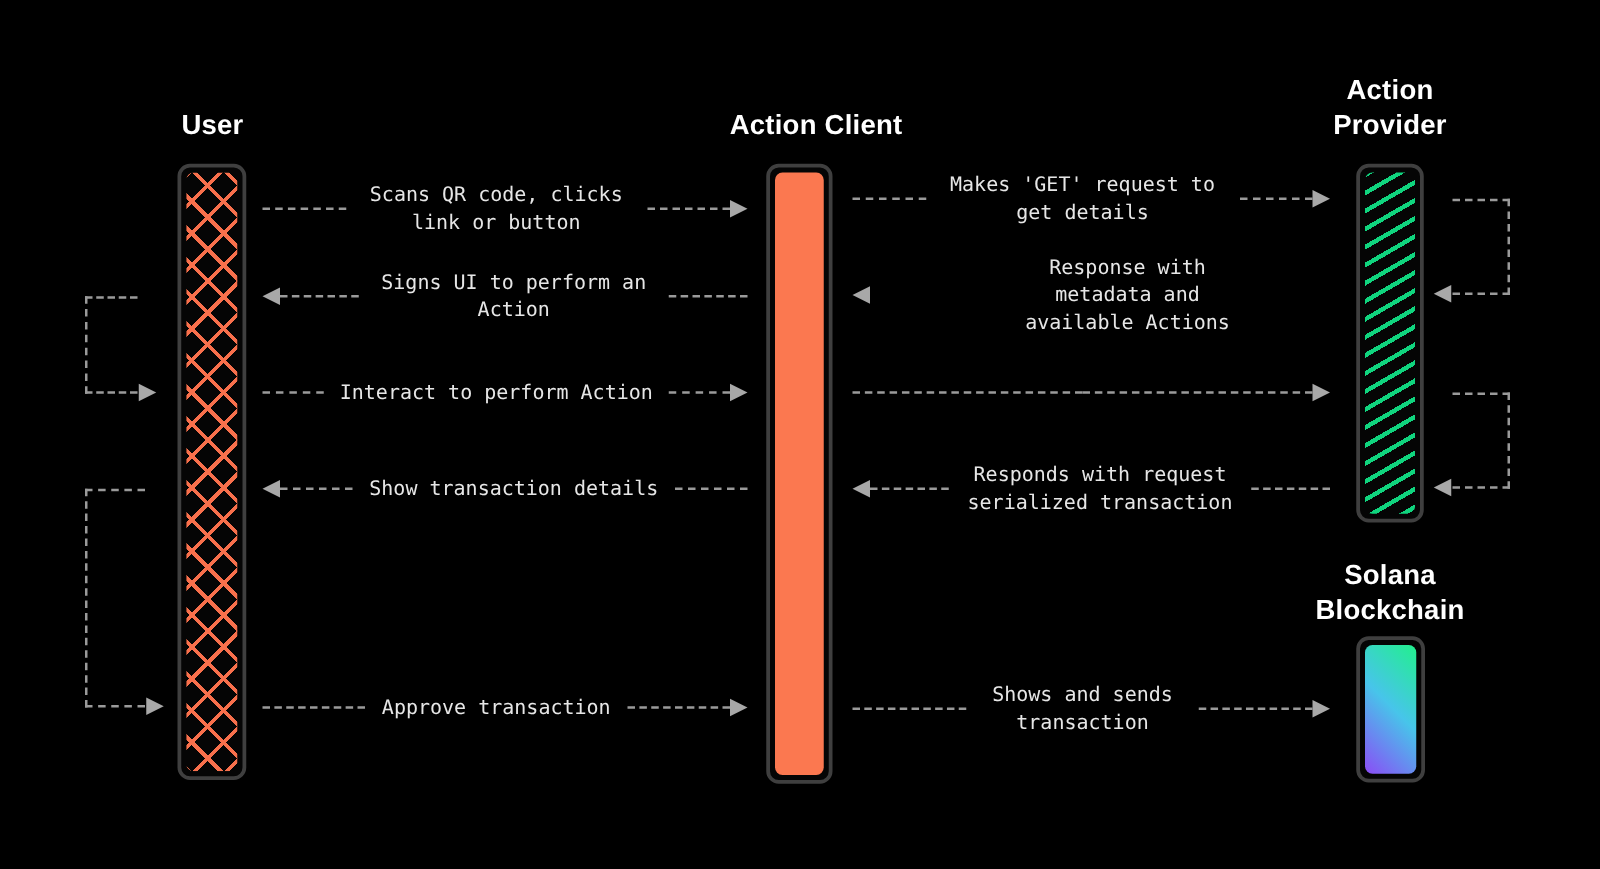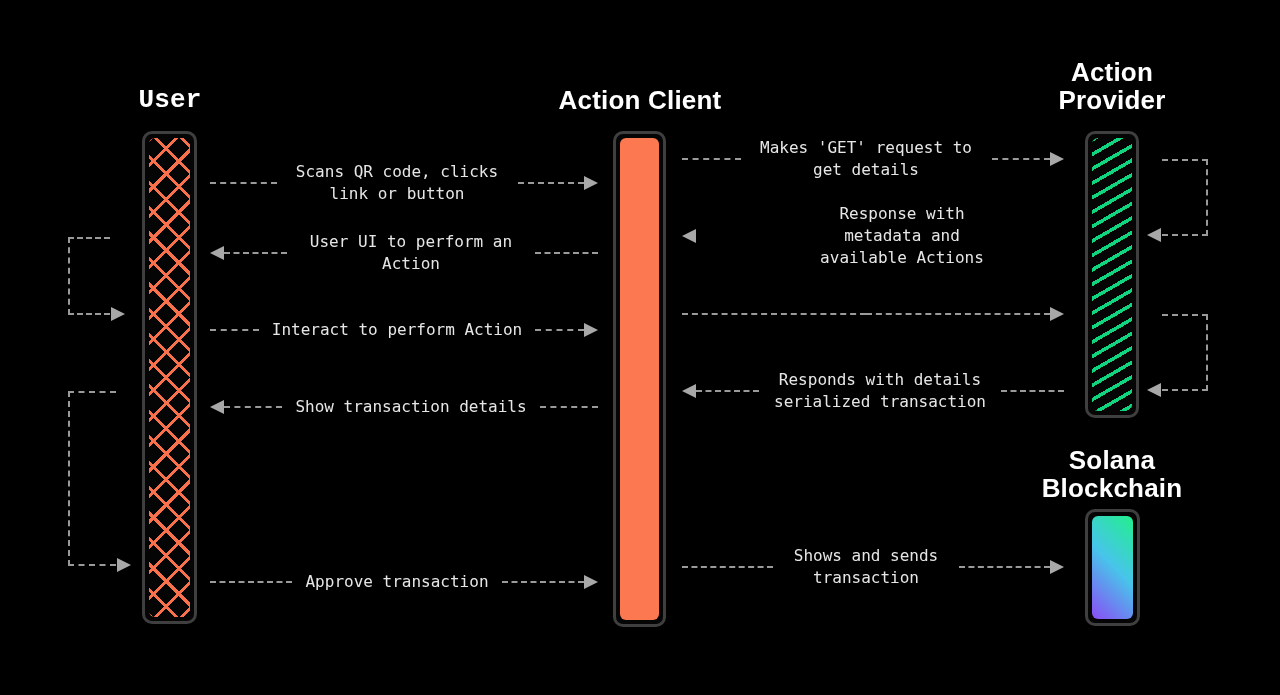--- a/index.html
+++ b/index.html
@@ -10,28 +10,28 @@
     background: #000;
     overflow: hidden;
     font-family: "Liberation Sans", sans-serif;
   }
 
   
   .title {
     position: absolute;
     color: #ffffff;
     font-weight: 700;
-    font-size: 26px;
+    font-size: 22px;
     line-height: 28px;
     text-align: center;
     white-space: pre-line;
     letter-spacing: 0.2px;
   }
-  .t-user    { left: 100px; top: 86px;  width: 140px; font-family: Liberation Mono, monospace; }
-  .t-client  { left: 540px; top: 86px;  width: 200px; }
+  .t-user    { left: 100px; top: 86px;  width: 140px; }
+  .t-client  { left: 522px; top: 86px;  width: 200px; text-align: right; }
   .t-provider{ left: 1022px; top: 58px; width: 180px; }
   .t-solana  { left: 1012px; top: 434px; width: 200px; margin-top: 12px; }
 
   
   .bar {
     position: absolute;
     box-sizing: border-box;
     border: 3px solid #3f3f3f;
     border-radius: 10px;
     background: #050505;
@@ -59,21 +59,21 @@
     background: linear-gradient(225deg, #22f08d 0%, #47c5ea 48%, #8b4cf6 100%);
   }
 
   
   .msg {
     position: absolute;
     height: 48px;
     display: flex;
     align-items: center;
   }
-  .msg-l { left: 210px; width: 388px; margin-top: 16px; }
+  .msg-l { left: 210px; width: 388px; }
   .msg-r { left: 682px; width: 382px; }
   .r1l { top: 143px; } .r2l { top: 213px; } .r3l { top: 290px; }
   .r4l { top: 367px; } .r5l { top: 542px; }
   .r1r { top: 135px; } .r2r { top: 212px; gap: 44px; } .r3r { top: 290px; }
   .r4r { top: 367px; } .r5r { top: 543px; }
 
   .dash {
     flex: 1;
     height: 0;
     border-top: 2px dashed #9a9a9a;
@@ -159,21 +159,21 @@
   <div class="msg msg-r r1r">
     <div class="dash"></div>
     <div class="lbl w225">Makes 'GET' request to get details</div>
     <div class="dash"></div>
     <div class="ah ah-r"></div>
   </div>
 
   <div class="msg msg-l r2l">
     <div class="ah ah-l"></div>
     <div class="dash"></div>
-    <div class="lbl w222">User UI to perform an Action</div>
+    <div class="lbl w222">Signs UI to perform an Action</div>
     <div class="dash"></div>
   </div>
   <div class="msg msg-r r2r">
     <div class="ah ah-l"></div>
     <div class="dash"></div>
     <div class="lbl w222">Response with metadata and available Actions</div>
     <div class="dash"></div>
   </div>
 
   <div class="msg msg-l r3l">
@@ -190,21 +190,21 @@
 
   <div class="msg msg-l r4l">
     <div class="ah ah-l"></div>
     <div class="dash"></div>
     <div class="lbl nowrap">Show transaction details</div>
     <div class="dash"></div>
   </div>
   <div class="msg msg-r r4r">
     <div class="ah ah-l"></div>
     <div class="dash"></div>
-    <div class="lbl w216">Responds with details serialized transaction</div>
+    <div class="lbl w216">Responds with request serialized transaction</div>
     <div class="dash"></div>
   </div>
 
   <div class="msg msg-l r5l">
     <div class="dash"></div>
     <div class="lbl nowrap">Approve transaction</div>
     <div class="dash"></div>
     <div class="ah ah-r"></div>
   </div>
   <div class="msg msg-r r5r">

